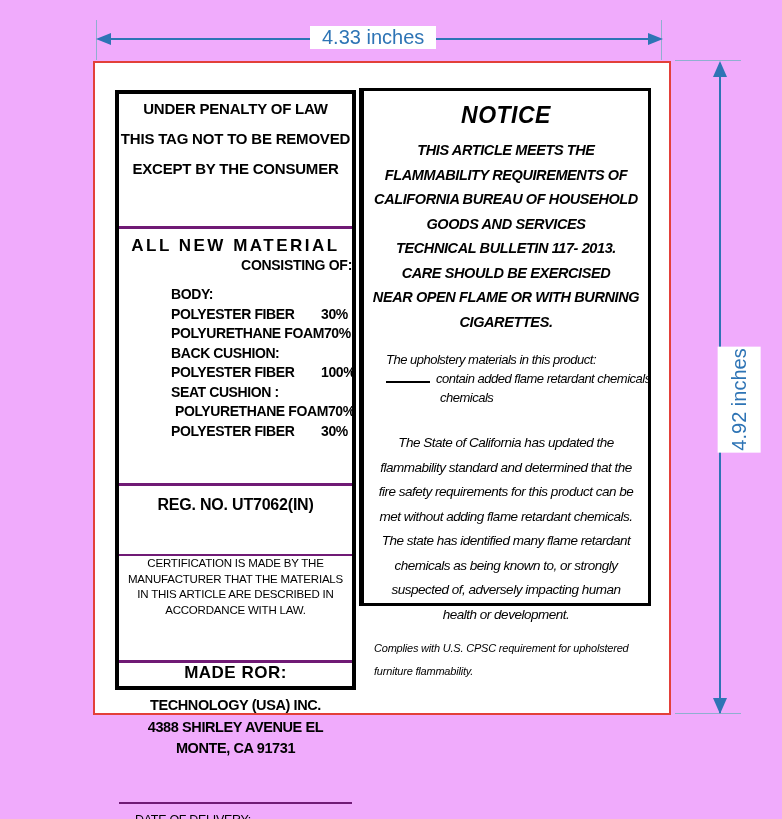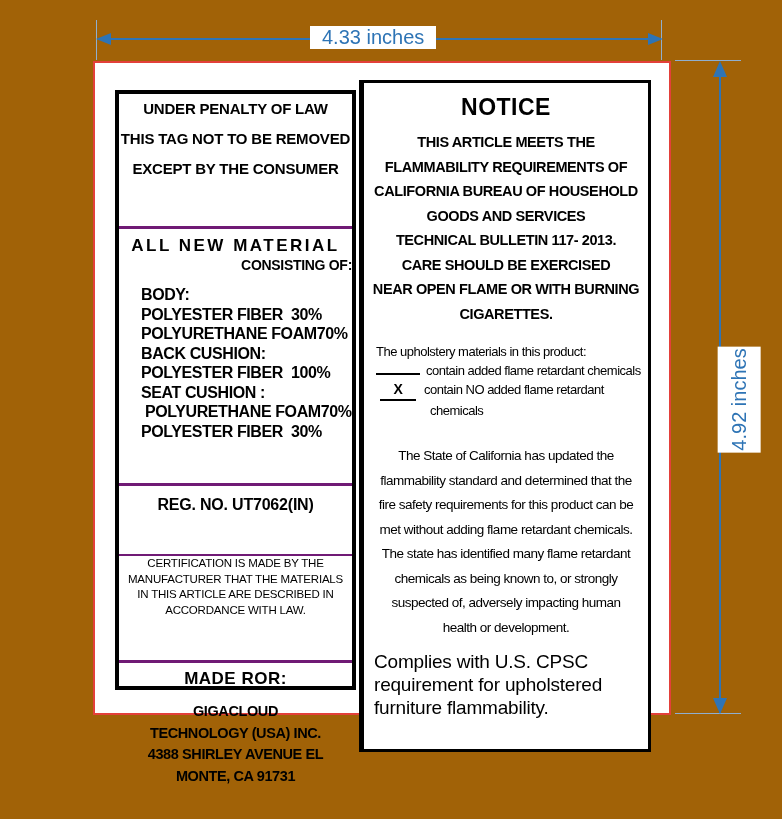--- a/index.html
+++ b/index.html
@@ -3,21 +3,21 @@
 <meta charset="utf-8">
 <style>
   * { margin: 0; padding: 0; box-sizing: border-box; }
   html, body { background: #ffffff; }
   body { font-family: "Liberation Sans", sans-serif; color: #000; }
 
   .canvas {
     position: relative;
     width: 782px;
     height: 819px;
-    background: #a16207;
+    background: #f0abfc;
     overflow: hidden;
   }
   .ext-line { position: absolute; background: #8fafd0; }
   .dim-line { position: absolute; background: #2e74b5; }
 
   .dim-h-line { left: 99px; top: 38px; width: 561px; height: 2px; }
   .dim-v-line { left: 719px; top: 63px; width: 2px; height: 650px; }
 
   .arrow { position: absolute; width: 0; height: 0; }
   .arrow-left  { left: 96px;  top: 33px; border-top: 6px solid transparent; border-bottom: 6px solid transparent; border-right: 15px solid #2e74b5; }
@@ -46,74 +46,75 @@
   }
 
   
   .panel-left {
     position: absolute; left: 115px; top: 90px;
     width: 241px; height: 600px;
     border: 4px solid #000; background: #fff;
     display: flex; flex-direction: column; gap: 42px;
   }
   .panel-right {
-    position: absolute; left: 359px; top: 80px;
-    width: 292px; height: 672px;
+    position: absolute; left: 359px; top: 88px;
+    width: 292px; height: 518px;
     border: 3px solid #000; border-left-width: 5px;
     background: #fff;
+    font-style: italic;
   }
 
   
   .sec { width: 100%; }
   .sec + .sec { border-top: 3px solid #701a75; }
 
   .sec-penalty { height: 92px; display: flex; flex-direction: column; justify-content: center; text-align: center; }
   .penalty-line { font-weight: bold; font-size: 15px; line-height: 30px; letter-spacing: -0.2px; }
 
   .sec-materials { height: 229px; padding-top: 7px; }
   .mat-title { text-align: center; font-weight: bold; font-size: 17px; letter-spacing: 2.5px; }
   .mat-subtitle { text-align: right; font-weight: bold; font-size: 14px; letter-spacing: -0.3px; margin-top: 1px; }
   .mat-list { margin-top: 12px; padding-left: 22px; padding-right: 10px; }
-  .mat-row { display: flex; font-weight: bold; font-size: 16px; line-height: 19.5px; letter-spacing: -0.4px; }
+  .mat-row { display: flex; font-weight: bold; font-size: 14px; line-height: 19.5px; letter-spacing: -0.4px; margin-left: 30px; }
   .mat-label { flex: 0 0 150px; white-space: nowrap; }
   .mat-value { flex: 1; white-space: nowrap; }
 
   .sec-reg { height: 29px; display: flex; align-items: center; justify-content: center; }
   .reg-text { font-weight: bold; font-size: 16px; letter-spacing: -0.2px; margin-top: 12px; }
 
   .sec-cert { height: 64px; border-top-width: 2px !important; display: flex; align-items: center; }
   .cert-text { font-size: 11.5px; line-height: 15.5px; text-align: center; letter-spacing: -0.2px; padding: 0 8px; width: 100%; }
 
-  .sec-madefor { height: 128px; text-align: center; padding-top: 6px; }
+  .sec-madefor { height: 128px; text-align: center; }
   .madefor-title { font-weight: bold; font-size: 17px; letter-spacing: 0.5px; }
   .madefor-lines { margin-top: 12px; }
   .madefor-line { font-weight: bold; font-size: 14.5px; line-height: 21.5px; letter-spacing: -0.4px; white-space: nowrap; }
 
   .sec-delivery { flex: 1; border-top-width: 2px !important; padding-top: 9px; }
   .delivery-row { padding-left: 16px; font-size: 12.5px; letter-spacing: -0.3px; }
   .delivery-blank { display: inline-block; width: 92px; border-bottom: 3px solid #000; height: 12px; margin-left: 10px; }
   .made-in { text-align: center; font-weight: bold; font-size: 13px; letter-spacing: -0.3px; margin-top: 2px; }
 
   
   .notice-title { text-align: center; font-weight: bold; font-size: 23px; letter-spacing: 0.5px; margin-top: 11px; }
   .notice-lines { margin-top: 9px; text-align: center; }
   .notice-line { font-weight: bold; font-size: 14.5px; line-height: 24.5px; letter-spacing: -0.4px; white-space: nowrap; }
 
-  .uph-block { margin-top: 17px; padding-left: 12px; font-size: 13px; letter-spacing: -0.5px; }
+  .uph-block { margin-top: 17px; padding-left: 22px; font-size: 13px; letter-spacing: -0.5px; }
   .uph-intro { line-height: 18px; }
   .uph-option { line-height: 19px; white-space: nowrap; }
   .blank-line { display: inline-block; width: 44px; border-bottom: 2px solid #000; height: 11px; margin-right: 6px; }
   .x-line { display: inline-block; width: 36px; border-bottom: 2px solid #000; text-align: center; font-weight: bold; font-size: 14px; margin-right: 8px; margin-left: 4px; }
   .uph-cont { padding-left: 54px; line-height: 19px; }
 
   .ca-para {
     margin-top: 24px; padding: 0 10px;
     text-align: center; font-size: 13.5px; line-height: 24.5px; letter-spacing: -0.5px;
   }
-  .cpsc { margin-top: 10px; padding: 0 6px 0 10px; font-size: 19px; line-height: 23px; letter-spacing: -0.2px; }
+  .cpsc { margin-top: 10px; padding: 0 6px 0 10px; font-size: 11px; line-height: 23px; letter-spacing: -0.2px; }
 </style>
 </head>
 <body>
 
 <div class="canvas">
 
   <div class="ext-line" style="left:96px; top:20px; width:1px; height:40px;"></div>
   <div class="ext-line" style="left:661px; top:20px; width:1px; height:40px;"></div>
   <div class="dim-line dim-h-line"></div>
   <div class="arrow arrow-left"></div>
@@ -180,21 +181,20 @@
       <div class="reg-text">REG. NO. UT7062(IN)</div>
     </div>
 
     <div class="sec sec-cert">
       <div class="cert-text">CERTIFICATION IS MADE BY THE MANUFACTURER THAT THE MATERIALS IN THIS ARTICLE ARE DESCRIBED IN ACCORDANCE WITH LAW.</div>
     </div>
 
     <div class="sec sec-madefor">
       <div class="madefor-title">MADE ROR:</div>
       <div class="madefor-lines">
-        <div class="madefor-line">GIGACLOUD</div>
         <div class="madefor-line">TECHNOLOGY (USA) INC.</div>
         <div class="madefor-line">4388 SHIRLEY AVENUE EL</div>
         <div class="madefor-line">MONTE, CA 91731</div>
       </div>
     </div>
 
     <div class="sec sec-delivery">
       <div class="delivery-row">
         <span>DATE OF DELIVERY:</span><span class="delivery-blank"></span>
       </div>
@@ -215,23 +215,20 @@
       <div class="notice-line">CARE SHOULD BE EXERCISED</div>
       <div class="notice-line">NEAR OPEN FLAME OR WITH BURNING</div>
       <div class="notice-line">CIGARETTES.</div>
     </div>
 
     <div class="uph-block">
       <div class="uph-intro">The upholstery materials in this product:</div>
       <div class="uph-option">
         <span class="blank-line"></span><span>contain added flame retardant chemicals</span>
       </div>
-      <div class="uph-option">
-        <span class="x-line">X</span><span>contain NO added flame retardant</span>
-      </div>
       <div class="uph-cont">chemicals</div>
     </div>
 
     <div class="ca-para">The State of California has updated the flammability standard and determined that the fire safety requirements for this product can be met without adding flame retardant chemicals. The state has identified many flame retardant chemicals as being known to, or strongly suspected of, adversely impacting human health or development.</div>
 
     <div class="cpsc">Complies with U.S. CPSC requirement for upholstered furniture flammability.</div>
   </div>
 
 </div>
 

